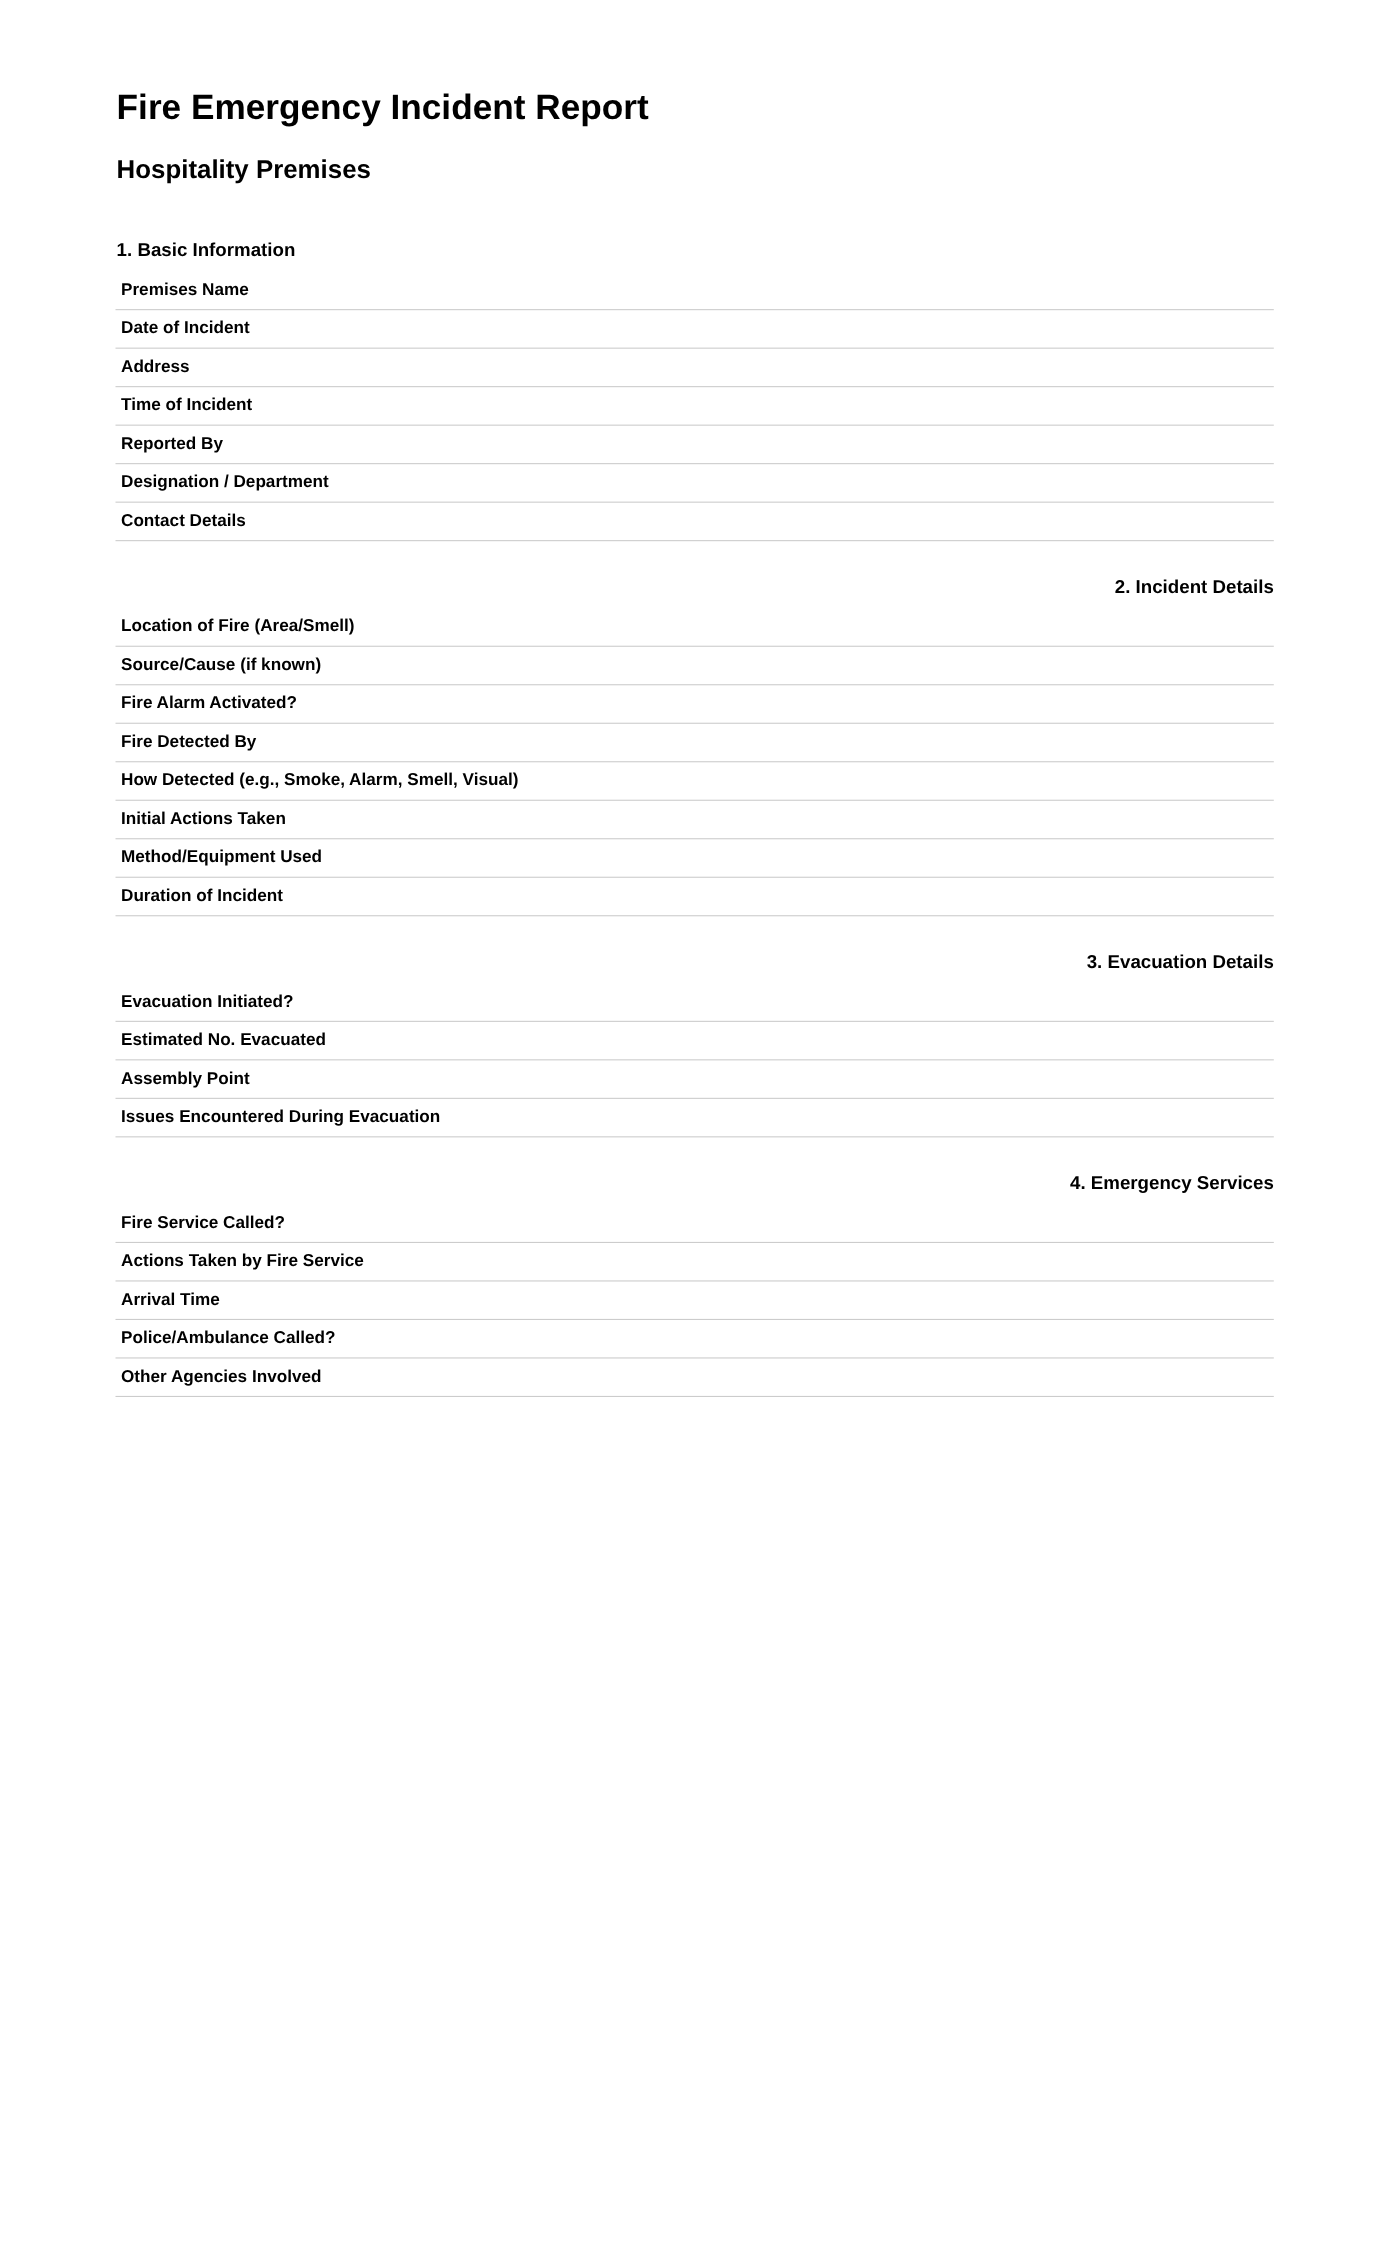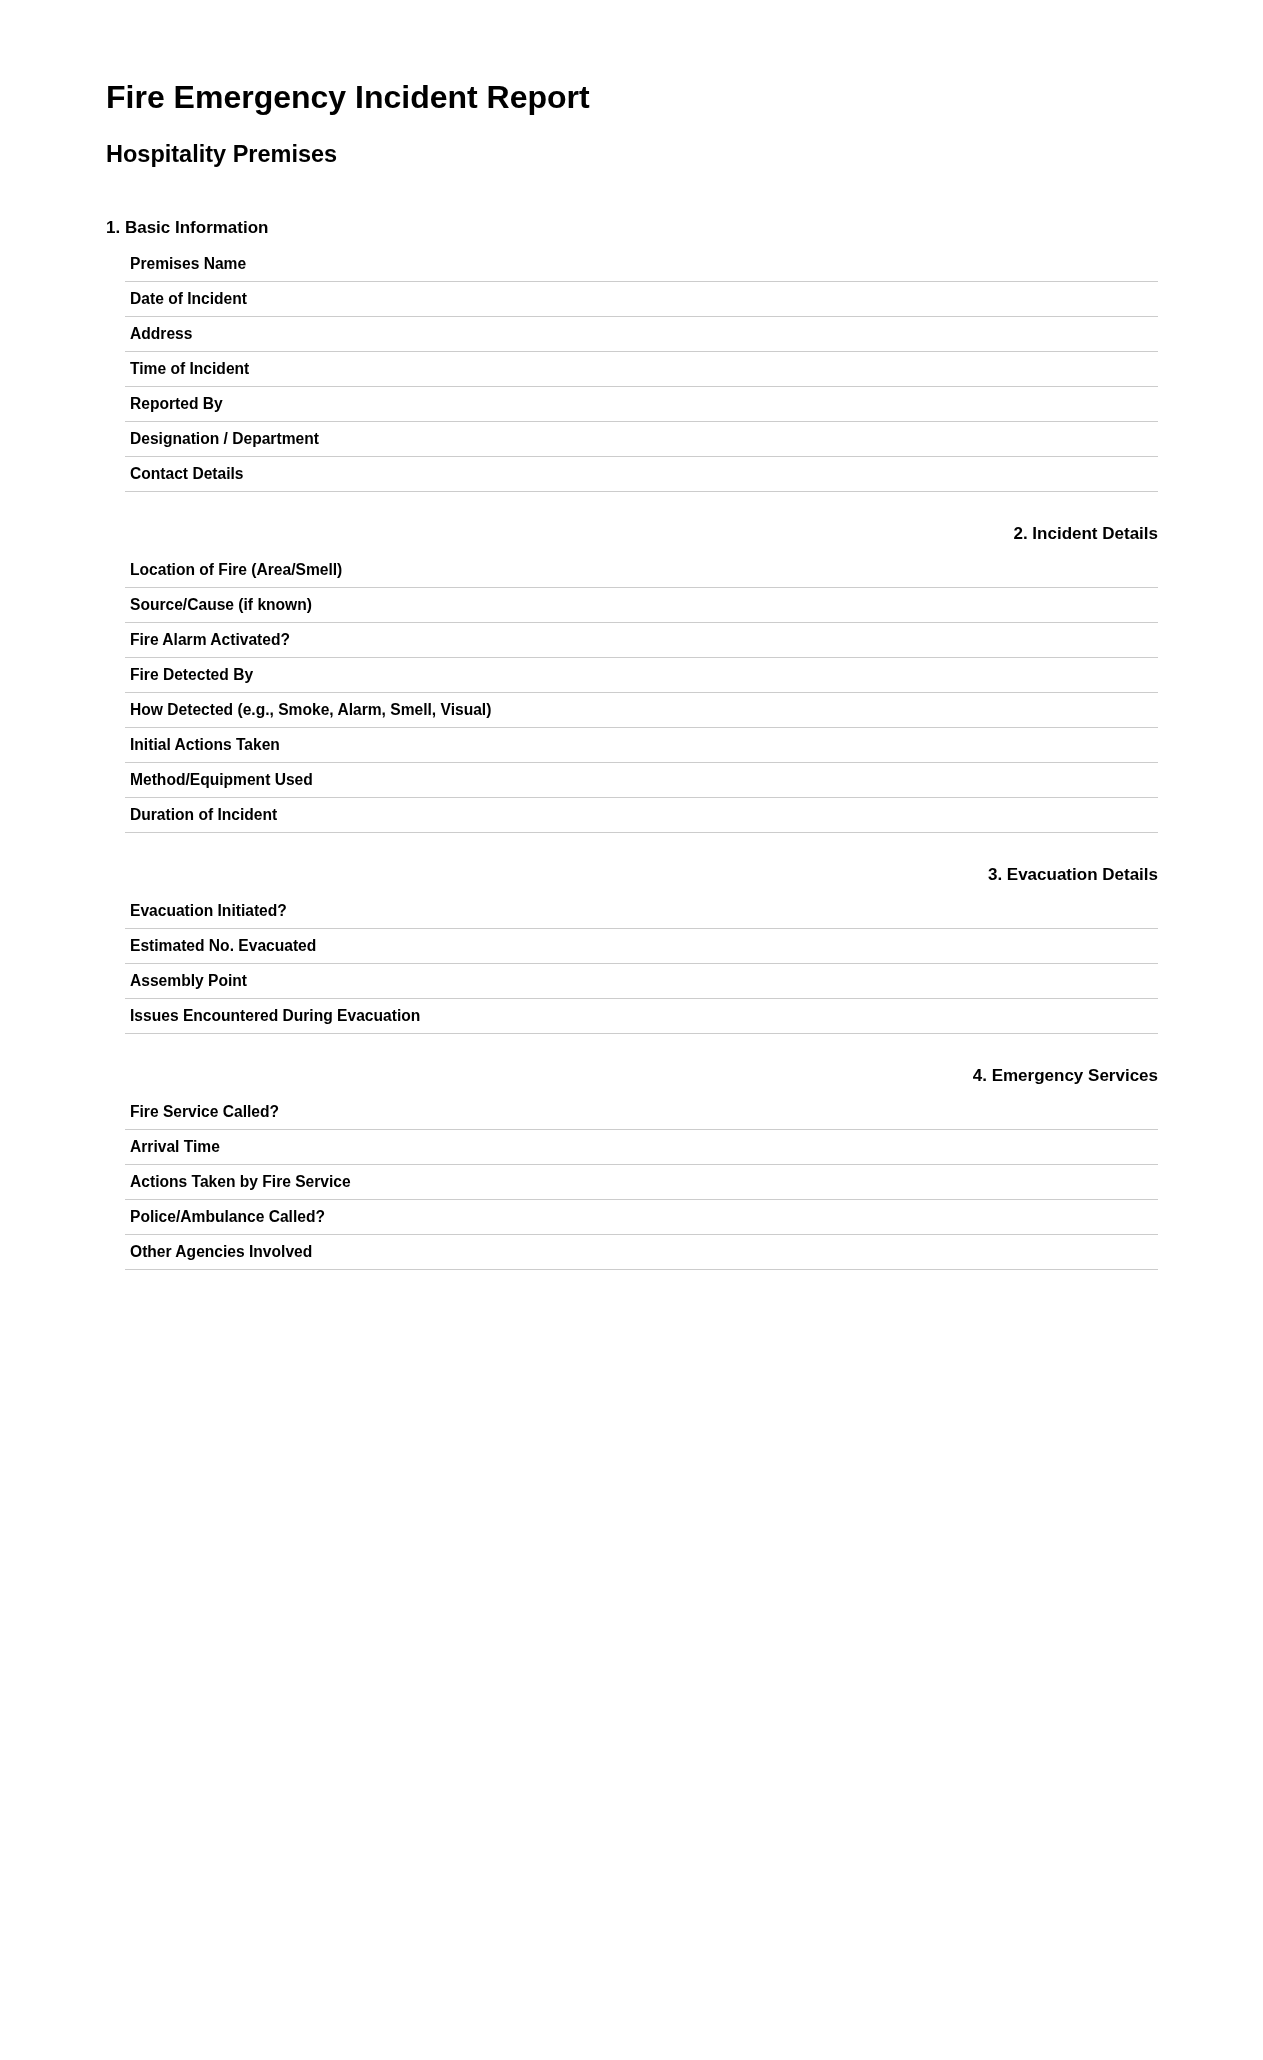--- a/index.html
+++ b/index.html
@@ -46,21 +46,20 @@
     }
     .section.first .section-heading {
       margin-top: 50px;
     }
     .section.rest .section-heading {
       margin-top: 32px;
       text-align: right;
     }
     .rows {
       margin-top: 9px;
-      margin-left: 20px;
     }
     .row {
       height: 34px;
       border-bottom: 1px solid #cccccc;
       padding-left: 5px;
       font-size: 15.6px;
       line-height: 34px;
       font-weight: bold;
       white-space: nowrap;
       cursor: text;
@@ -107,19 +106,19 @@
       <div class="row">Estimated No. Evacuated</div>
       <div class="row">Assembly Point</div>
       <div class="row">Issues Encountered During Evacuation</div>
     </div>
   </div>
 
   <div class="section rest">
     <h3 class="section-heading">4. Emergency Services</h3>
     <div class="rows">
       <div class="row">Fire Service Called?</div>
+      <div class="row">Actions Taken by Fire Service</div>
       <div class="row">Arrival Time</div>
-      <div class="row">Actions Taken by Fire Service</div>
       <div class="row">Police/Ambulance Called?</div>
       <div class="row">Other Agencies Involved</div>
     </div>
   </div>
 </div>
 
 </body></html>

